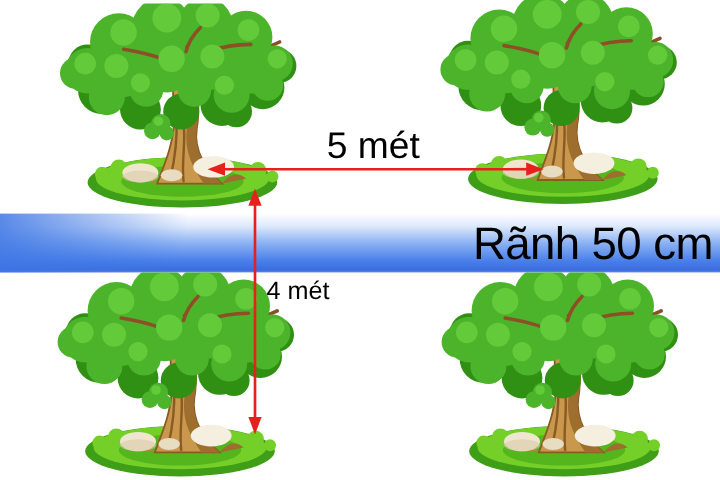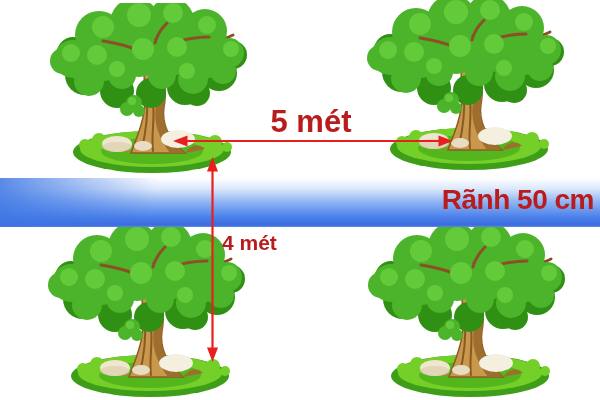--- a/index.html
+++ b/index.html
@@ -9,26 +9,26 @@
   }
   .tree{position:absolute;width:212px;height:174px;z-index:2;}
   #ditch-band{
     position:absolute;left:0;top:178px;width:600px;height:49px;z-index:1;
     background:
       linear-gradient(100deg, rgba(62,118,228,.85) 0%, rgba(62,118,228,0) 26%),
       linear-gradient(180deg, rgba(255,255,255,0) 0%, #dbe8fb 22%, #8cb2f3 50%, #4a80e9 80%, #3b6cdf 96%, #5c8ae6 100%);
   }
   #measure-arrows{position:absolute;left:0;top:0;width:600px;height:400px;z-index:5;pointer-events:none;}
   .label{
-    position:absolute;z-index:6;color:#b91c1c;font-weight:700;line-height:1.05;
+    position:absolute;z-index:6;color:#000000;font-weight:400;line-height:1.05;
     white-space:nowrap;
   }
   #label-horizontal-distance{left:251px;top:106px;width:120px;text-align:center;font-size:31px;}
   #label-vertical-distance{left:222px;top:232px;font-size:21px;}
-  #label-ditch{right:6px;top:185px;font-size:28px;letter-spacing:-0.5px;}
+  #label-ditch{right:6px;top:185px;font-size:38px;letter-spacing:-0.5px;}
 </style>
 </head>
 <body>
 
 <div id="scene">
 
   <svg width="0" height="0" style="position:absolute" aria-hidden="true">
     <defs>
       <g id="treedef">
 

